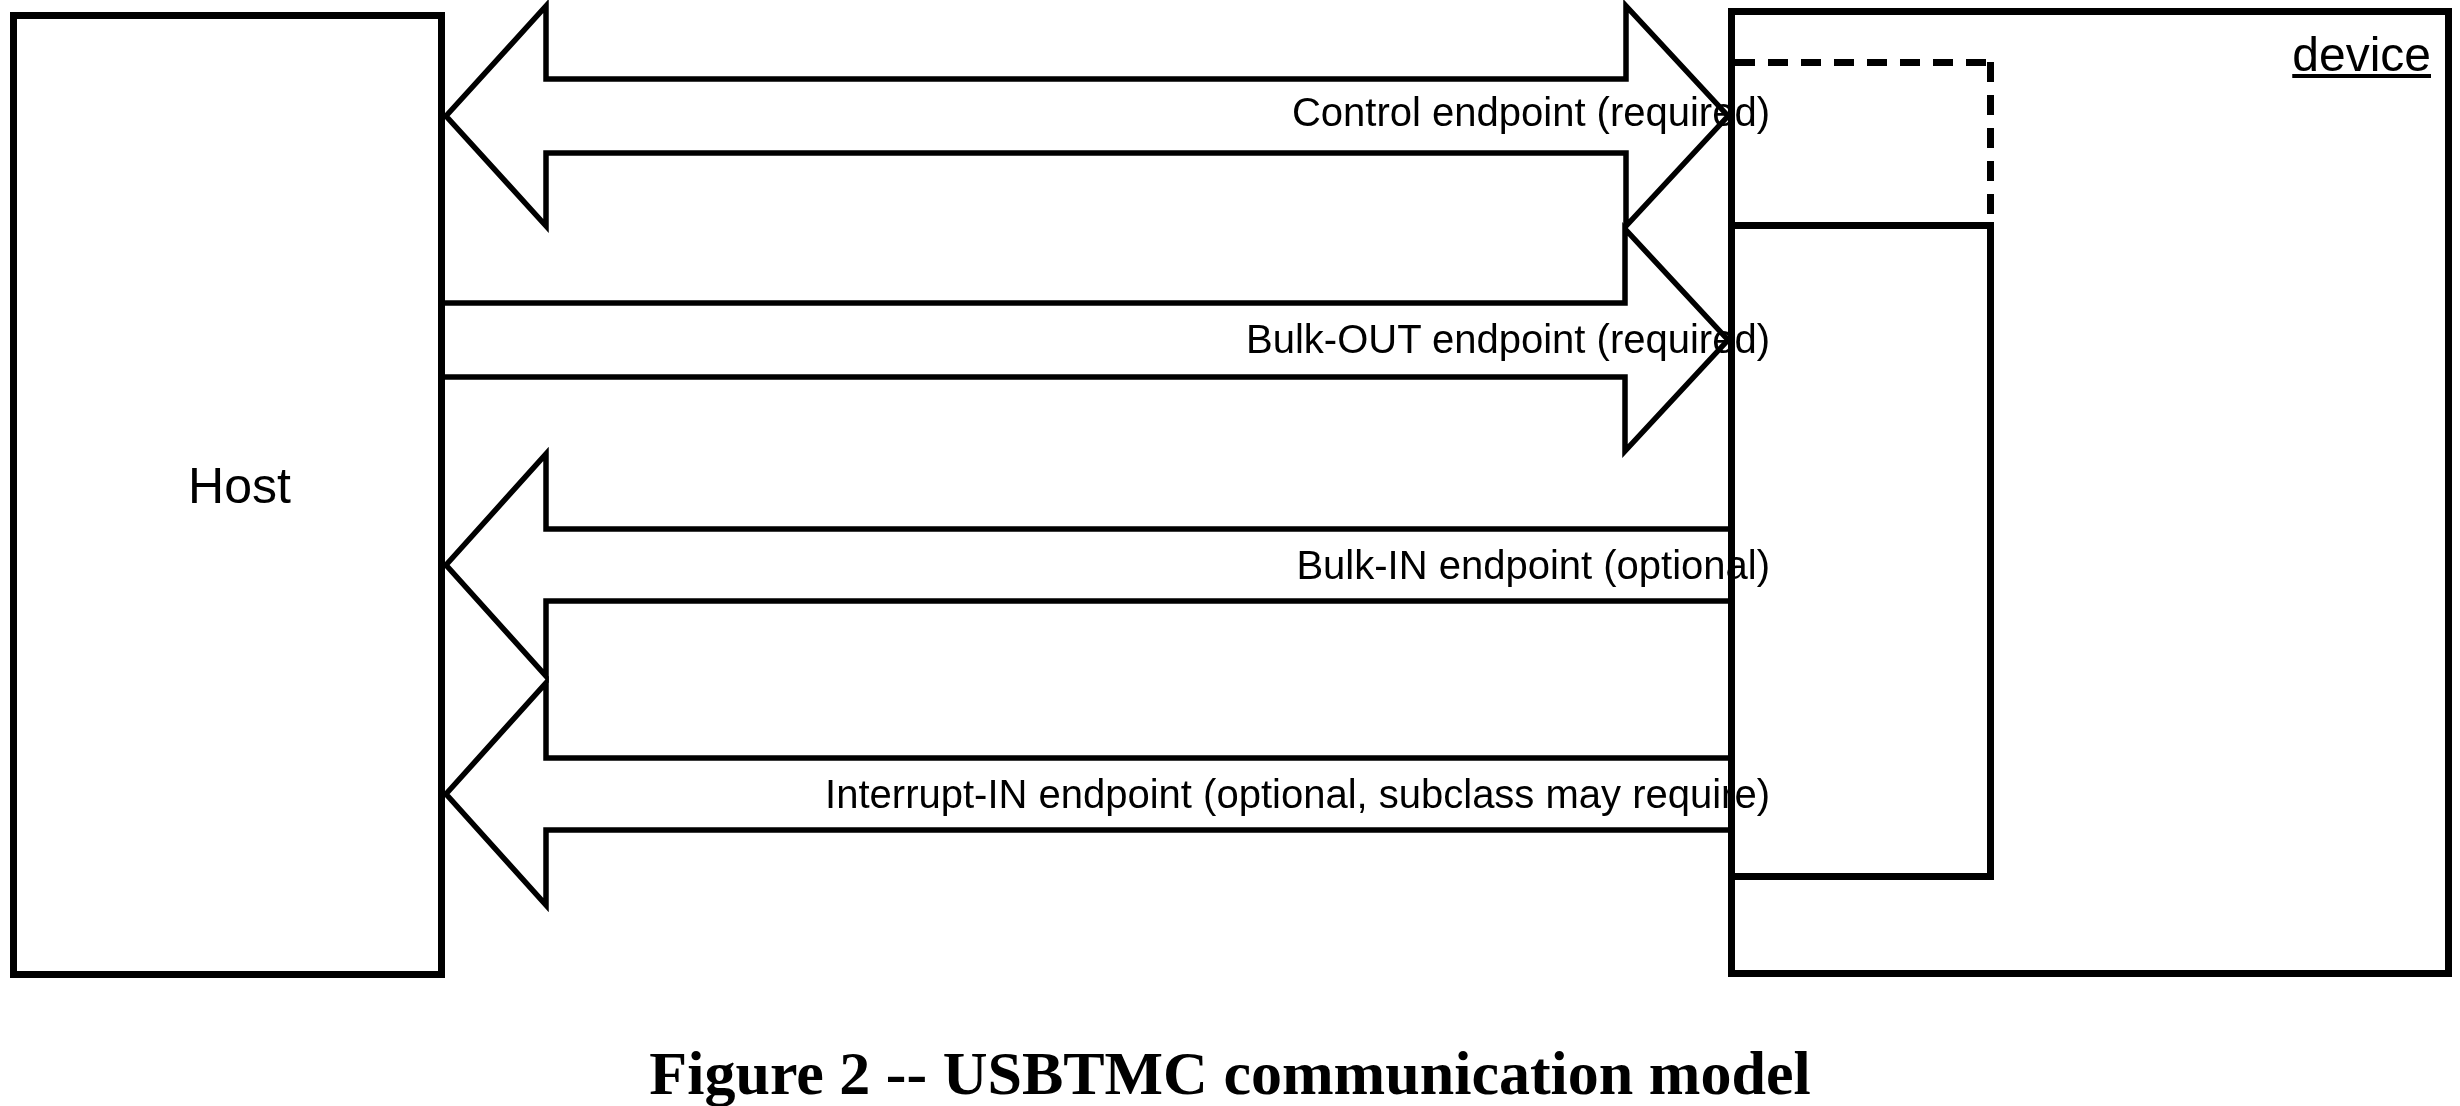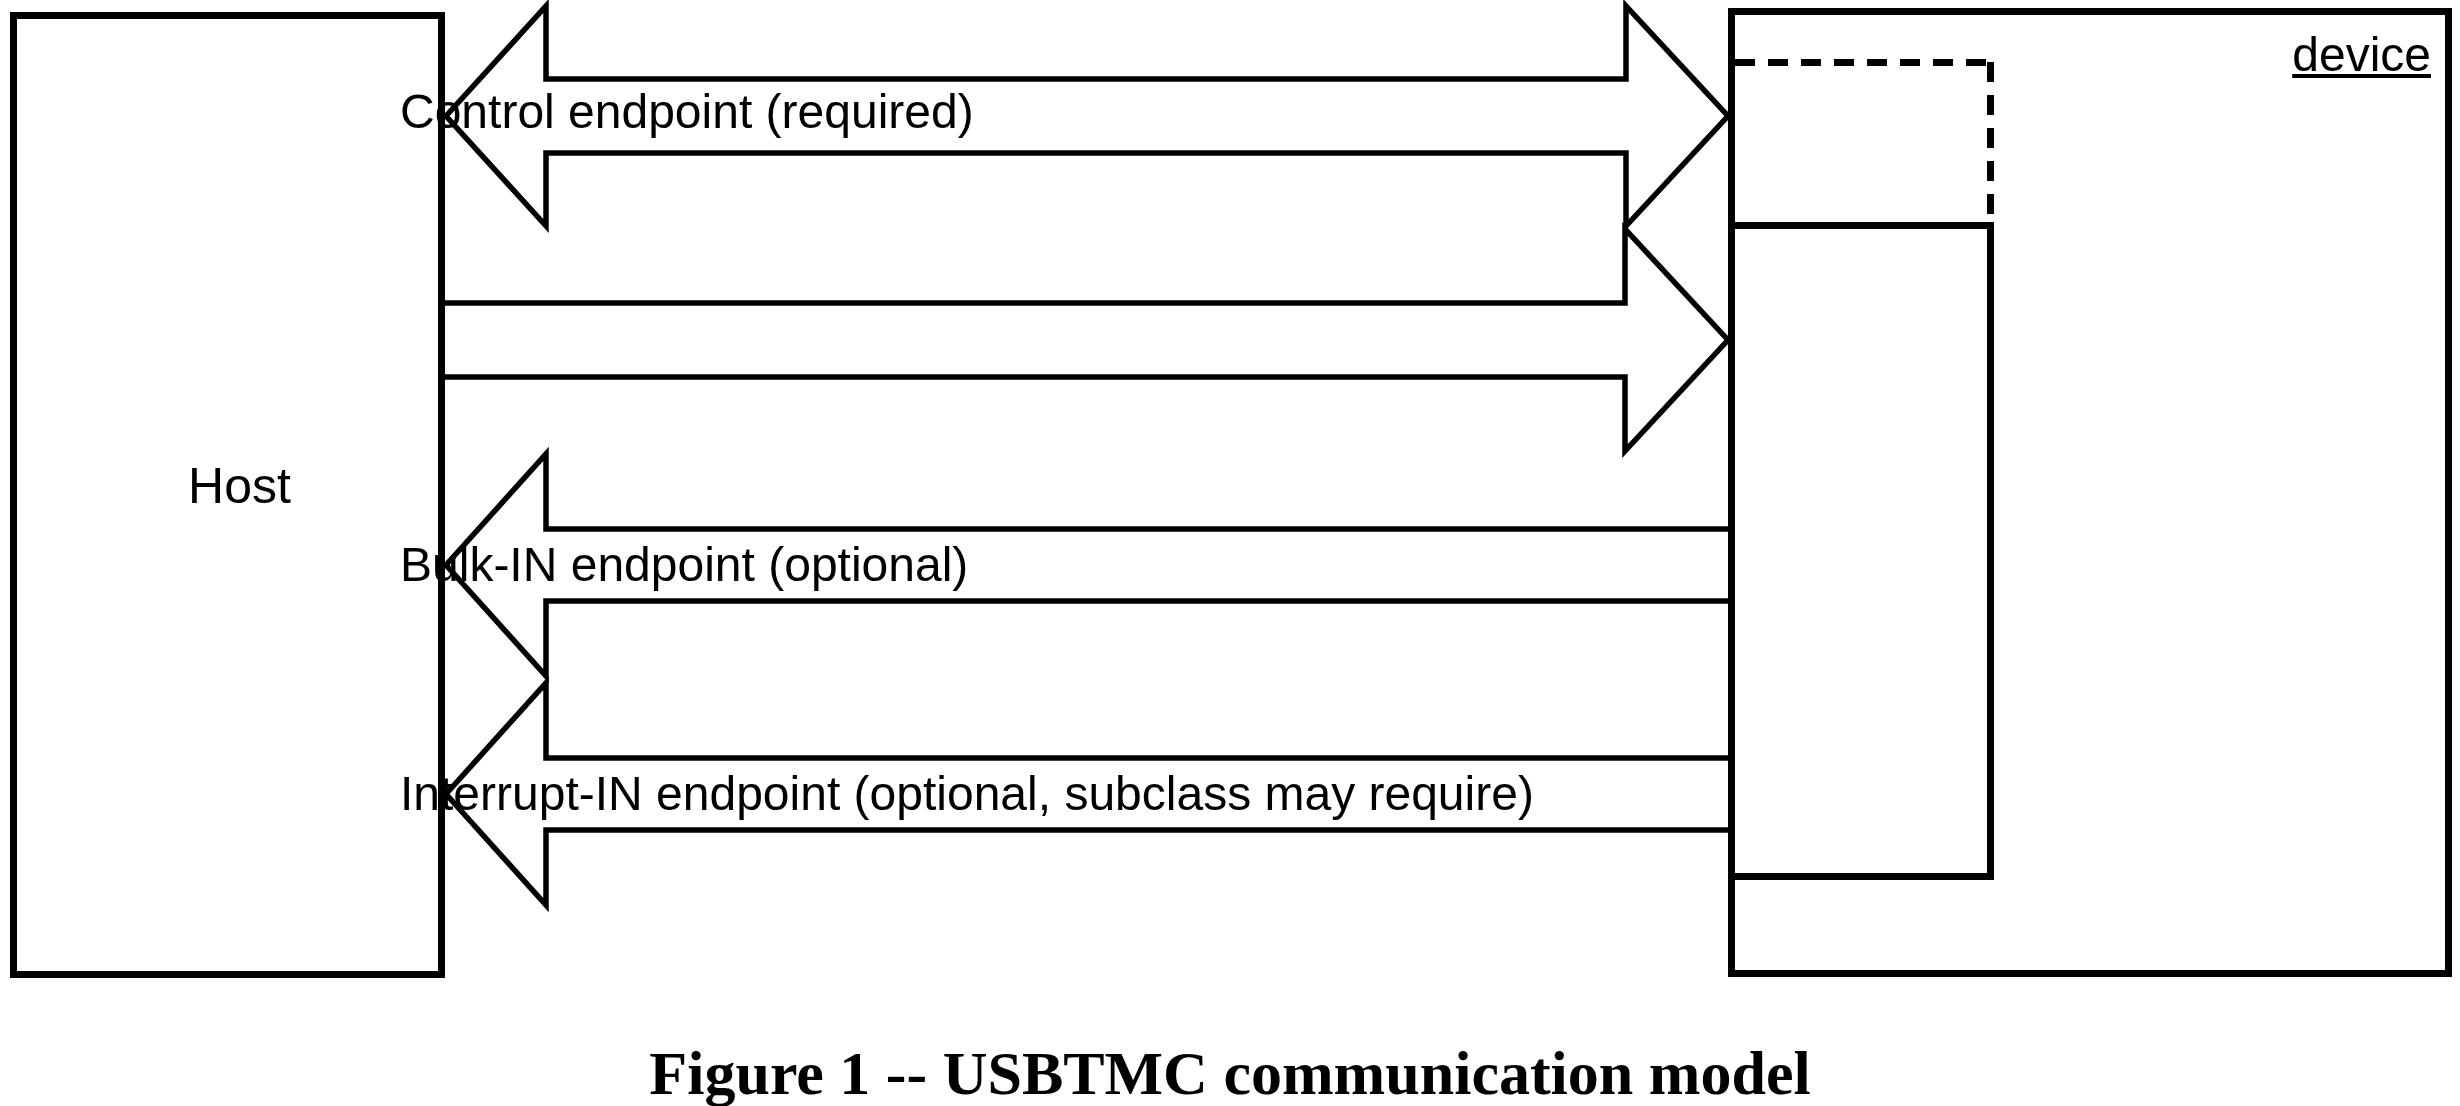--- a/index.html
+++ b/index.html
@@ -46,22 +46,22 @@
   .usbtmc-label {
     left: 1748px;
     top: 491px;
     font-size: 46px;
     line-height: 54px;
     text-align: left;
   }
   .arrow-label {
     left: 400px;
     width: 1370px;
-    text-align: left;
-    font-size: 48px;
+    text-align: right;
+    font-size: 40px;
     line-height: 48px;
     white-space: nowrap;
   }
   .arrow-label.control   { top: 88px; }
   .arrow-label.bulk-out  { top: 315px; }
   .arrow-label.bulk-in   { top: 541px; }
   .arrow-label.interrupt { top: 770px; }
   .figure-caption {
     left: 0;
     top: 1041px;
@@ -99,20 +99,21 @@
     <rect x="1731.5" y="225.5" width="259" height="651" fill="#ffffff" stroke="#000000" stroke-width="7" shape-rendering="crispEdges"></rect>
   </svg>
 
   <div class="abs node-label host-label">Host</div>
 
   <div class="abs node-label device-label">device</div>
 
 
   <div class="abs arrow-label control">Control endpoint (required)</div>
 
+  <div class="abs arrow-label bulk-out">Bulk-OUT endpoint (required)</div>
 
   <div class="abs arrow-label bulk-in">Bulk-IN endpoint (optional)</div>
 
   <div class="abs arrow-label interrupt">Interrupt-IN endpoint (optional, subclass may require)</div>
 
-  <div class="abs figure-caption">Figure 1 -- USBTMC communication model</div>
+  <div class="abs figure-caption">Figure 2 -- USBTMC communication model</div>
 
 </div>
 
 </body></html>

